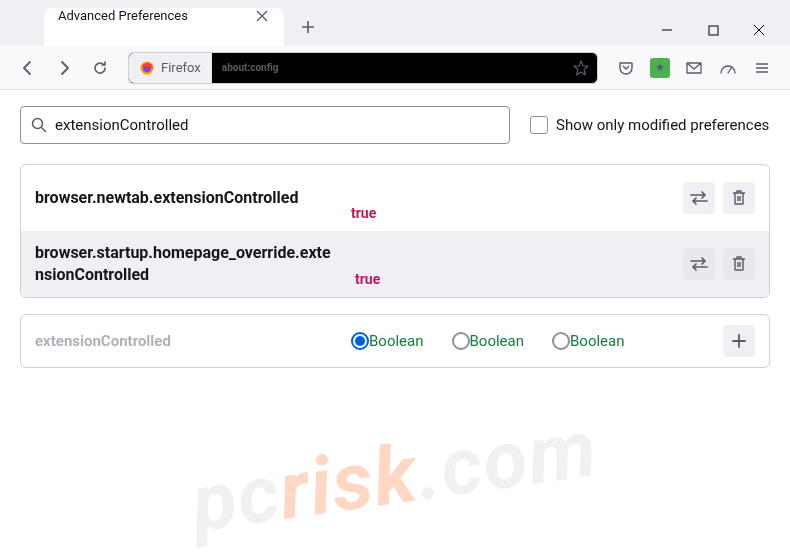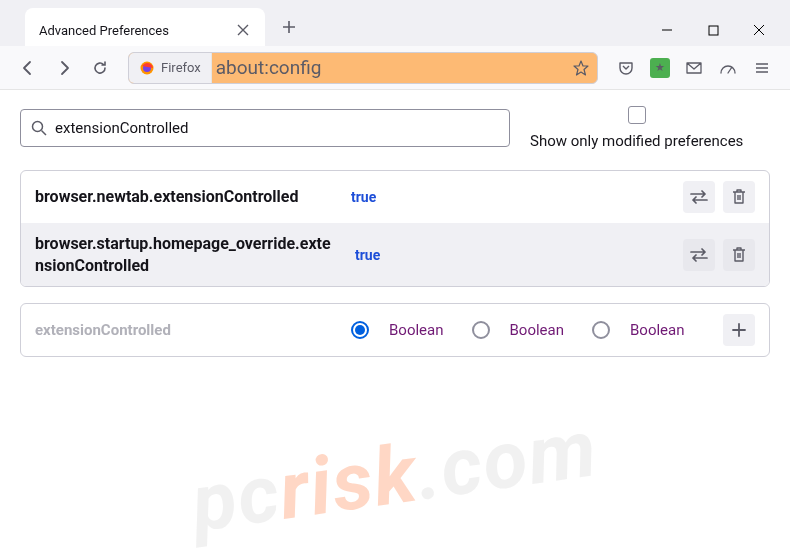--- a/index.html
+++ b/index.html
@@ -1,60 +1,60 @@
 <!DOCTYPE html>
 <html><head>
   <meta charset="utf-8">
   <style>
     * { margin: 0; padding: 0; box-sizing: border-box; font-family: -apple-system, BlinkMacSystemFont, "Segoe UI", Roboto, sans-serif; }
     body { width: 790px; height: 553px; background: #fff; position: relative; overflow: hidden; }
     
     
     .titlebar { height: 46px; background: #f0f0f4; display: flex; align-items: flex-end; }
-    .tab { margin-left: 25px; margin-top: 8px; height: 38px; background: #fff; border-radius: 8px 8px 0 0; display: flex; align-items: flex-end; padding: 8px 14px; gap: 10px; min-width: 240px; position: relative; }
+    .tab { margin-left: 44px; margin-top: 8px; height: 38px; background: #fff; border-radius: 8px 8px 0 0; display: flex; align-items: flex-start; padding: 0 14px; gap: 10px; min-width: 240px; position: relative; }
     .tab-title { font-size: 13px; color: #15141a; flex: 1; }
     .tab-close { width: 16px; height: 16px; display: flex; align-items: center; justify-content: center; cursor: pointer; }
     .tab-close svg { width: 12px; height: 12px; }
     .newtab-btn { width: 32px; height: 32px; margin-left: 8px; margin-bottom: 3px; display: flex; align-items: center; justify-content: center; cursor: pointer; border-radius: 4px; }
     .window-controls { margin-left: auto; display: flex; gap: 0; margin-right: 8px; }
     .win-btn { width: 46px; height: 32px; display: flex; align-items: center; justify-content: center; cursor: pointer; }
     
     
     .navbar { height: 44px; background: #f9f9fb; display: flex; align-items: center; padding: 0 12px; gap: 4px; border-bottom: 1px solid #e5e5e5; }
     .nav-btn { width: 32px; height: 32px; display: flex; align-items: center; justify-content: center; border-radius: 4px; cursor: pointer; color: #5b5b66; }
-    .urlbar { flex: 1; height: 32px; background: #fdba74; border: 1px solid #cfcfd8; border-radius: 6px; display: flex; align-items: center; margin: 0 8px; overflow: hidden; }
+    .urlbar { flex: 1; height: 32px; background: #000000; border: 1px solid #cfcfd8; border-radius: 6px; display: flex; align-items: center; margin: 0 8px; overflow: hidden; }
     .identity { display: flex; align-items: center; gap: 6px; padding: 0 10px; height: 100%; background:#f0f0f4; border-right:1px solid #e5e5e5;}
     .identity-label { font-size: 13px; color: #5b5b66; }
-    .url-text { font-size: 19px; color: #5b5b66; padding-left: 4px; flex: 1; }
+    .url-text { font-size: 10px; color: #5b5b66; padding-left: 10px; flex: 1; font-weight: bold; }
     .star-btn { width: 32px; height: 32px; display: flex; align-items: center; justify-content: center; cursor: pointer; color: #5b5b66; }
     .toolbar-icons { display: flex; gap: 2px; align-items: center; }
     .ext-icon { width: 20px; height: 20px; background: #4caf50; border-radius: 3px; display:flex; align-items:center; justify-content:center; font-size:11px;}
     
     
     .content { padding: 16px 20px; }
     .search-row { display: flex; align-items: center; gap: 20px; margin-bottom: 20px; }
     .search-box { flex: 1; height: 38px; border: 1px solid #8f8f9d; border-radius: 4px; display: flex; align-items: center; padding: 0 10px; gap: 8px; max-width: 490px; }
     .search-box svg { width: 16px; height: 16px; color: #5b5b66; flex-shrink: 0; }
     .search-input { border: none; outline: none; font-size: 15px; flex: 1; color: #15141a; background: transparent; }
-    .checkbox-label { display: flex; align-items: center; gap: 8px; font-size: 15px; color: #15141a; cursor: pointer; flex-direction: column; }
+    .checkbox-label { display: flex; align-items: center; gap: 8px; font-size: 15px; color: #15141a; cursor: pointer; }
     .checkbox { width: 18px; height: 18px; border: 1px solid #8f8f9d; border-radius: 3px; }
     
     .prefs-table { border: 1px solid #cfcfd8; border-radius: 6px; overflow: hidden; margin-bottom: 16px; }
     .pref-row { display: flex; align-items: center; padding: 10px 14px; gap: 16px; min-height: 48px; }
     .pref-row.striped { background: #f0f0f4; gap: 20px; }
     .pref-name { font-size: 16px; font-weight: 700; color: #15141a; width: 300px; word-break: break-word; line-height: 1.35; }
-    .pref-value { font-size: 14px; font-weight: 700; color: #1d4ed8; flex: 1; }
+    .pref-value { font-size: 14px; font-weight: 700; color: #be185d; flex: 1; margin-top: 30px; }
     .pref-actions { display: flex; gap: 8px; margin-left: auto; }
     .action-btn { width: 32px; height: 32px; background: #f0f0f4; border: none; border-radius: 4px; display: flex; align-items: center; justify-content: center; cursor: pointer; color: #5b5b66; }
     .pref-row.striped .action-btn { background: #e8e8ed; }
     
     .new-row { border: 1px solid #cfcfd8; border-radius: 6px; display: flex; align-items: center; padding: 10px 14px; gap: 16px; }
     .new-name { font-size: 15px; font-weight: 700; color: #b1b1b9; width: 300px; }
     .radio-group { display: flex; gap: 28px; align-items: center; flex: 1; }
-    .radio-opt { display: flex; align-items: center; gap: 20px; font-size: 15px; color: #701a75; cursor: pointer; }
+    .radio-opt { display: flex; align-items: center; gap: 0; font-size: 15px; color: #15803d; cursor: pointer; }
     .radio { width: 18px; height: 18px; border: 2px solid #8f8f9d; border-radius: 50%; display: flex; align-items: center; justify-content: center; flex-shrink:0; }
     .radio.checked { border-color: #0060df; }
     .radio.checked::after { content: ''; width: 10px; height: 10px; background: #0060df; border-radius: 50%; }
     
     
     .watermark { position: absolute; bottom: 30px; left: 50%; transform: translateX(-50%) rotate(-8deg); font-size: 80px; font-weight: 700; font-style: italic; color: rgba(200, 200, 200, 0.25); pointer-events: none; letter-spacing: 2px; white-space: nowrap;}
     .watermark .r { color: rgba(255, 140, 90, 0.35); }
   </style>
 </head>
 <body>

